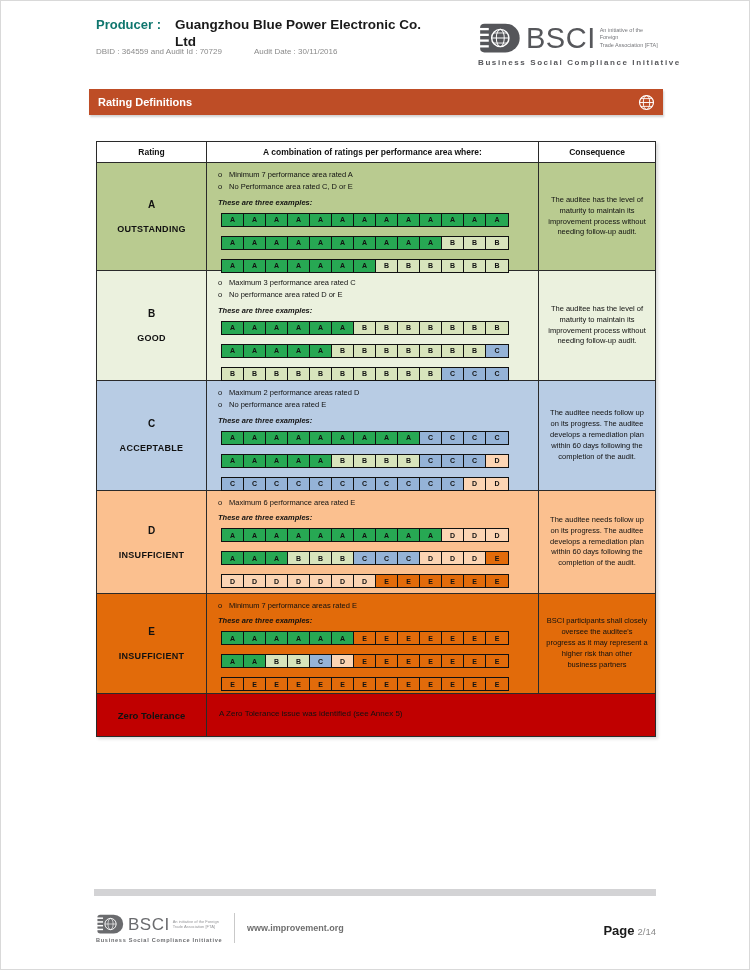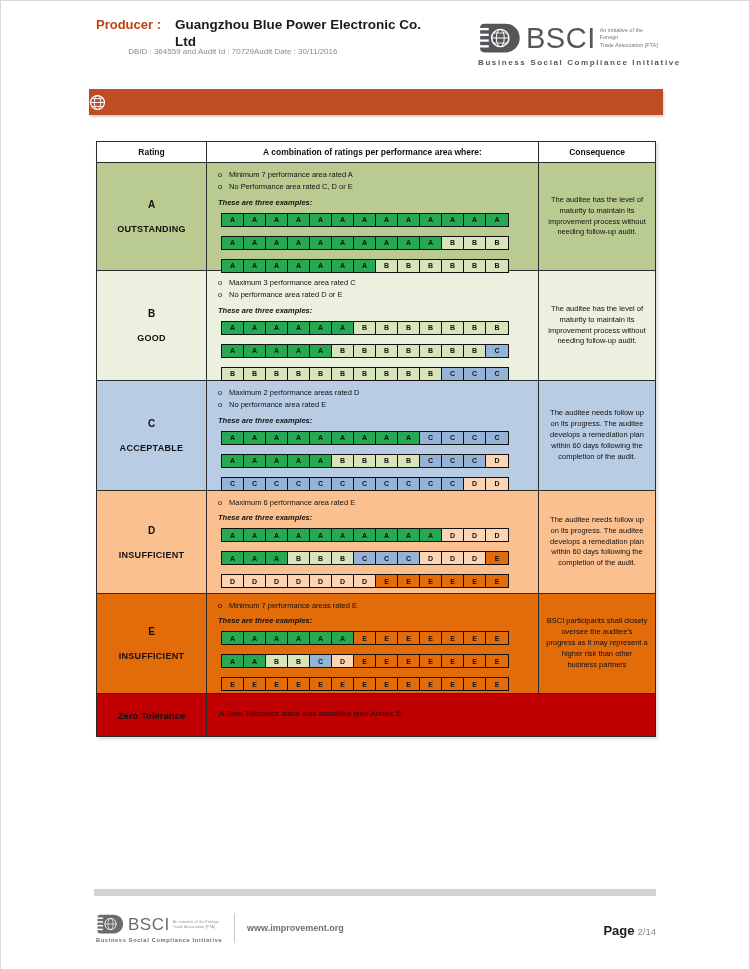--- a/index.html
+++ b/index.html
@@ -3,24 +3,24 @@
 <meta charset="utf-8">
 <style>
   * { margin:0; padding:0; box-sizing:border-box; }
   body { background:#e8e8e8; font-family:"Liberation Sans", sans-serif; }
   .page { position:relative; width:750px; height:970px; background:#ffffff; margin:0 auto;
           border:1px solid #d9d9d9; overflow:hidden; }
 
   
   .hdr { position:absolute; left:95px; top:16px; width:400px; }
   .producer-line { display:flex; align-items:flex-start; }
-  .producer-label { color:#c2410c; font-weight:bold; font-size:13px; margin-right:14px; white-space:nowrap; }
+  .producer-label { color:#0f766e; font-weight:bold; font-size:13px; margin-right:14px; white-space:nowrap; }
   .producer-name { color:#1a1a1a; font-weight:bold; font-size:13.5px; width:270px; line-height:1.25; }
   .meta { position:absolute; left:95px; top:46px; font-size:8px; color:#8a8a8a; width:420px; }
-  .meta .row1 { display:flex;text-align:right; }
+  .meta .row1 { display:flex; }
   .meta .dbid { width:158px; }
   .meta .adate { }
   .meta .atype { margin-top:5px; }
 
   
   .logo { position:absolute; right:86px; top:20px; width:185px; }
   .logo-top { display:flex; align-items:center; }
   .logo-glyph { width:46px; height:34px; flex:0 0 auto; }
   .logo-word { font-size:29px; color:#56575b; letter-spacing:0.5px; font-weight:normal; margin:0 4px 0 2px; line-height:1; }
   .logo-tag { font-size:5.5px; color:#76777b; line-height:1.35; }
@@ -115,20 +115,21 @@
       </svg>
       <span class="logo-word">BSCI</span>
       <span class="logo-tag">
         <span>An initiative of the Foreign</span><br><span>Trade Association [FTA]</span>
       </span>
     </div>
     <div class="logo-sub">Business Social Compliance Initiative</div>
   </div>
 
   <div class="secbar" style="background: rgb(190, 77, 38);">
+    <span class="title">Rating Definitions</span>
     <svg class="globe" viewBox="0 0 20 20">
       <circle cx="10" cy="10" r="8.2" fill="none" stroke="#ffffff" stroke-width="1.4"></circle>
       <ellipse cx="10" cy="10" rx="3.8" ry="8.2" fill="none" stroke="#ffffff" stroke-width="1.1"></ellipse>
       <line x1="1.8" y1="10" x2="18.2" y2="10" stroke="#ffffff" stroke-width="1.1"></line>
       <line x1="3" y1="5.4" x2="17" y2="5.4" stroke="#ffffff" stroke-width="1"></line>
       <line x1="3" y1="14.6" x2="17" y2="14.6" stroke="#ffffff" stroke-width="1"></line>
     </svg>
   </div>
 
   <div class="rtable" id="rtable">

